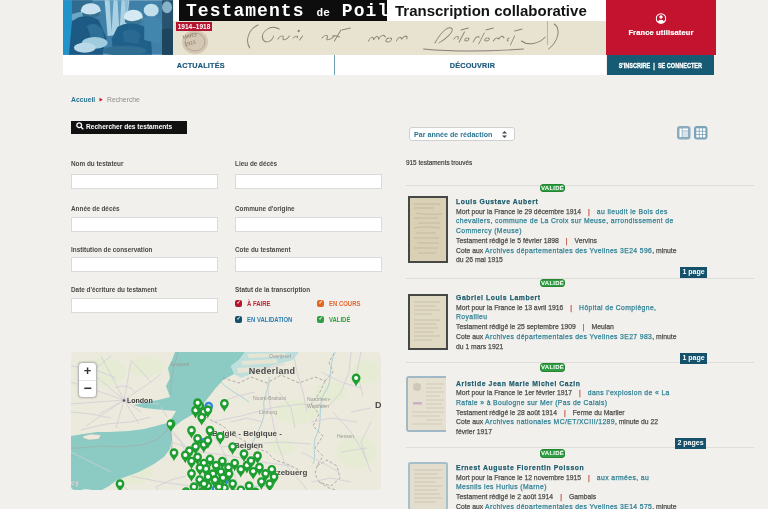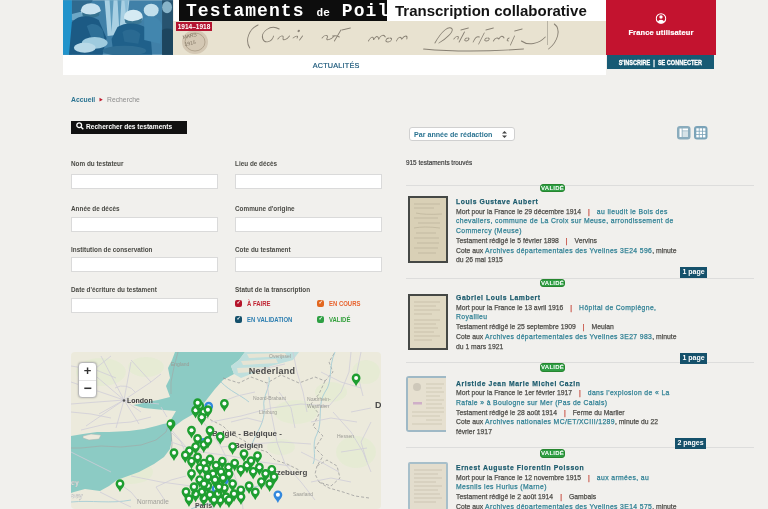--- a/index.html
+++ b/index.html
@@ -13,25 +13,25 @@
 .blackbox .de{font-size:11px;letter-spacing:0.2px;}
 .whitebar{left:387px;top:0;width:219px;height:21.5px;background:#fff;}
 .whitebar .t{position:absolute;left:8px;top:2px;font-size:15px;font-weight:bold;color:#141414;white-space:nowrap;transform-origin:0 0;transform:scaleX(1);}
 .script{left:173px;top:21px;width:433px;height:34px;background:#e8e2d0;overflow:hidden;}
 .label1914{left:176px;top:22px;width:36px;height:9px;background:#b31430;color:#fff;font-size:6.5px;font-weight:bold;text-align:center;line-height:9px;}
 .redbox{left:606px;top:0;width:110px;height:55px;background:#c3132f;color:#fff;text-align:center;}
 .redbox .ic{position:absolute;left:50%;top:12.5px;transform:translateX(-50%);}
 .redbox .t{position:absolute;left:0;right:0;top:28px;font-size:7.5px;font-weight:bold;letter-spacing:0.15px;-webkit-text-stroke:0.2px;}
 
 .nav{left:63px;top:55px;width:543px;height:20px;background:#fff;display:flex;}
-.nav .it{flex:1;border-right:1px solid #6fa0b5;display:flex;align-items:center;justify-content:center;font-size:7.5px;font-weight:normal;color:#1b587a;letter-spacing:0.2px;-webkit-text-stroke:0.2px;}
+.nav .it{flex:1;border-right:1px solid #6fa0b5;display:flex;align-items:center;justify-content:center;font-size:7.5px;font-weight:bold;color:#1b587a;letter-spacing:0.2px;-webkit-text-stroke:0.2px;}
 .nav .it:last-child{border-right:none;}
 .nav .it span{display:inline-block;transform:scaleX(0.97);white-space:nowrap;margin-left:4px;}
 .caret{display:inline-block;width:0;height:0;border-left:2.5px solid transparent;border-right:2.5px solid transparent;border-top:3px solid #1b587a;margin-left:3px;vertical-align:1px;}
-.tealbtn{left:607px;top:55px;width:107px;height:14px;background:#175a74;color:#fff;font-size:7.5px;font-weight:bold;display:flex;align-items:center;justify-content:center;}
+.tealbtn{left:607px;top:55px;width:107px;height:20px;background:#175a74;color:#fff;font-size:7.5px;font-weight:bold;display:flex;align-items:center;justify-content:center;}
 .tealbtn span{display:inline-block;transform:scaleX(0.74);white-space:nowrap;-webkit-text-stroke:0.35px;}
 
 .crumb{left:71px;top:94.5px;font-size:8px;}
 .crumb .a{color:#2a7391;font-weight:bold;}
 .crumb .arr{color:#c01b2e;font-size:5px;position:relative;top:-0.5px;}
 .crumb .r{color:#8d8d8d;}
 
 .searchlabel{left:71px;top:121px;height:12.5px;background:#111;color:#fff;font-size:7.5px;font-weight:bold;line-height:12.5px;padding:0 3px 0 5px;}
 .flabel{font-size:7.5px;font-weight:bold;color:#4a4a45;}
 .finput{width:144.5px;height:12.5px;background:#fff;border:0.75px solid #dadada;}
@@ -121,20 +121,23 @@
         <circle cx="6.5" cy="4.8" r="2" fill="#fff"></circle>
         <path d="M2.6,10.6 a4.2,4.2 0 0 1 7.8,0 a6,6 0 0 1 -7.8,0" fill="#fff"></path>
       </svg>
  <div class="t">France utilisateur</div>
 </div>
 
 <div class="abs nav">
  <div class="it">
         <span>ACTUALITÉS</span>
       </div>
+ <div class="it">
+        <span>DÉCOUVRIR</span>
+      </div>
 </div>
 <div class="abs tealbtn">
       <span>S'INSCRIRE&nbsp; | &nbsp;SE CONNECTER</span>
     </div>
 
 <div class="abs crumb cx"><span class="a">Accueil</span><span class="arr" style="display:inline-block;margin:0 5px;">▶</span><span class="r">Recherche</span></div>
 
 <div class="abs searchlabel"><svg width="8" height="8" style="vertical-align:-1px;margin-right:2px;">
         <circle cx="3.2" cy="3.2" r="2.4" fill="none" stroke="#fff" stroke-width="1.3"></circle>
         <line x1="5" y1="5" x2="7.3" y2="7.3" stroke="#fff" stroke-width="1.4"></line>
@@ -161,21 +164,21 @@
 
 <div class="chk" style="left:235px;top:300px;background:#b5152b;"></div>
 <div class="chklab cx" style="left:247px;top:300px;color:#c02433;">À FAIRE</div>
 <div class="chk" style="left:317px;top:300px;background:#e2671f;"></div>
 <div class="chklab cx" style="left:329px;top:300px;color:#e8622d;">EN COURS</div>
 <div class="chk" style="left:235px;top:315.5px;background:#14506b;"></div>
 <div class="chklab cx" style="left:247px;top:315.5px;color:#2e7fb1;">EN VALIDATION</div>
 <div class="chk" style="left:317px;top:315.5px;background:#2ea043;"></div>
 <div class="chklab cx" style="left:329px;top:315.5px;color:#33a03c;">VALIDÉ</div>
 
-<div class="abs" style="left:71px;top:352px;width:310px;height:157px;border-radius:4px;overflow:hidden;">
+<div class="abs" style="left:71px;top:352px;width:310px;height:138px;border-radius:4px;overflow:hidden;">
 <svg width="310" height="157" viewBox="0 0 310 157" id="mapsvg">
  <rect width="310" height="157" fill="#eceadc"></rect>
 
  <g fill="#e4ecd2" opacity="0.7">
   <ellipse cx="30" cy="20" rx="25" ry="14"></ellipse>
           <ellipse cx="75" cy="15" rx="18" ry="10"></ellipse>
   <ellipse cx="225" cy="60" rx="22" ry="12"></ellipse>
           <ellipse cx="285" cy="100" rx="20" ry="16"></ellipse>
   <ellipse cx="260" cy="40" rx="16" ry="10"></ellipse>
           <ellipse cx="60" cy="120" rx="22" ry="12"></ellipse>

